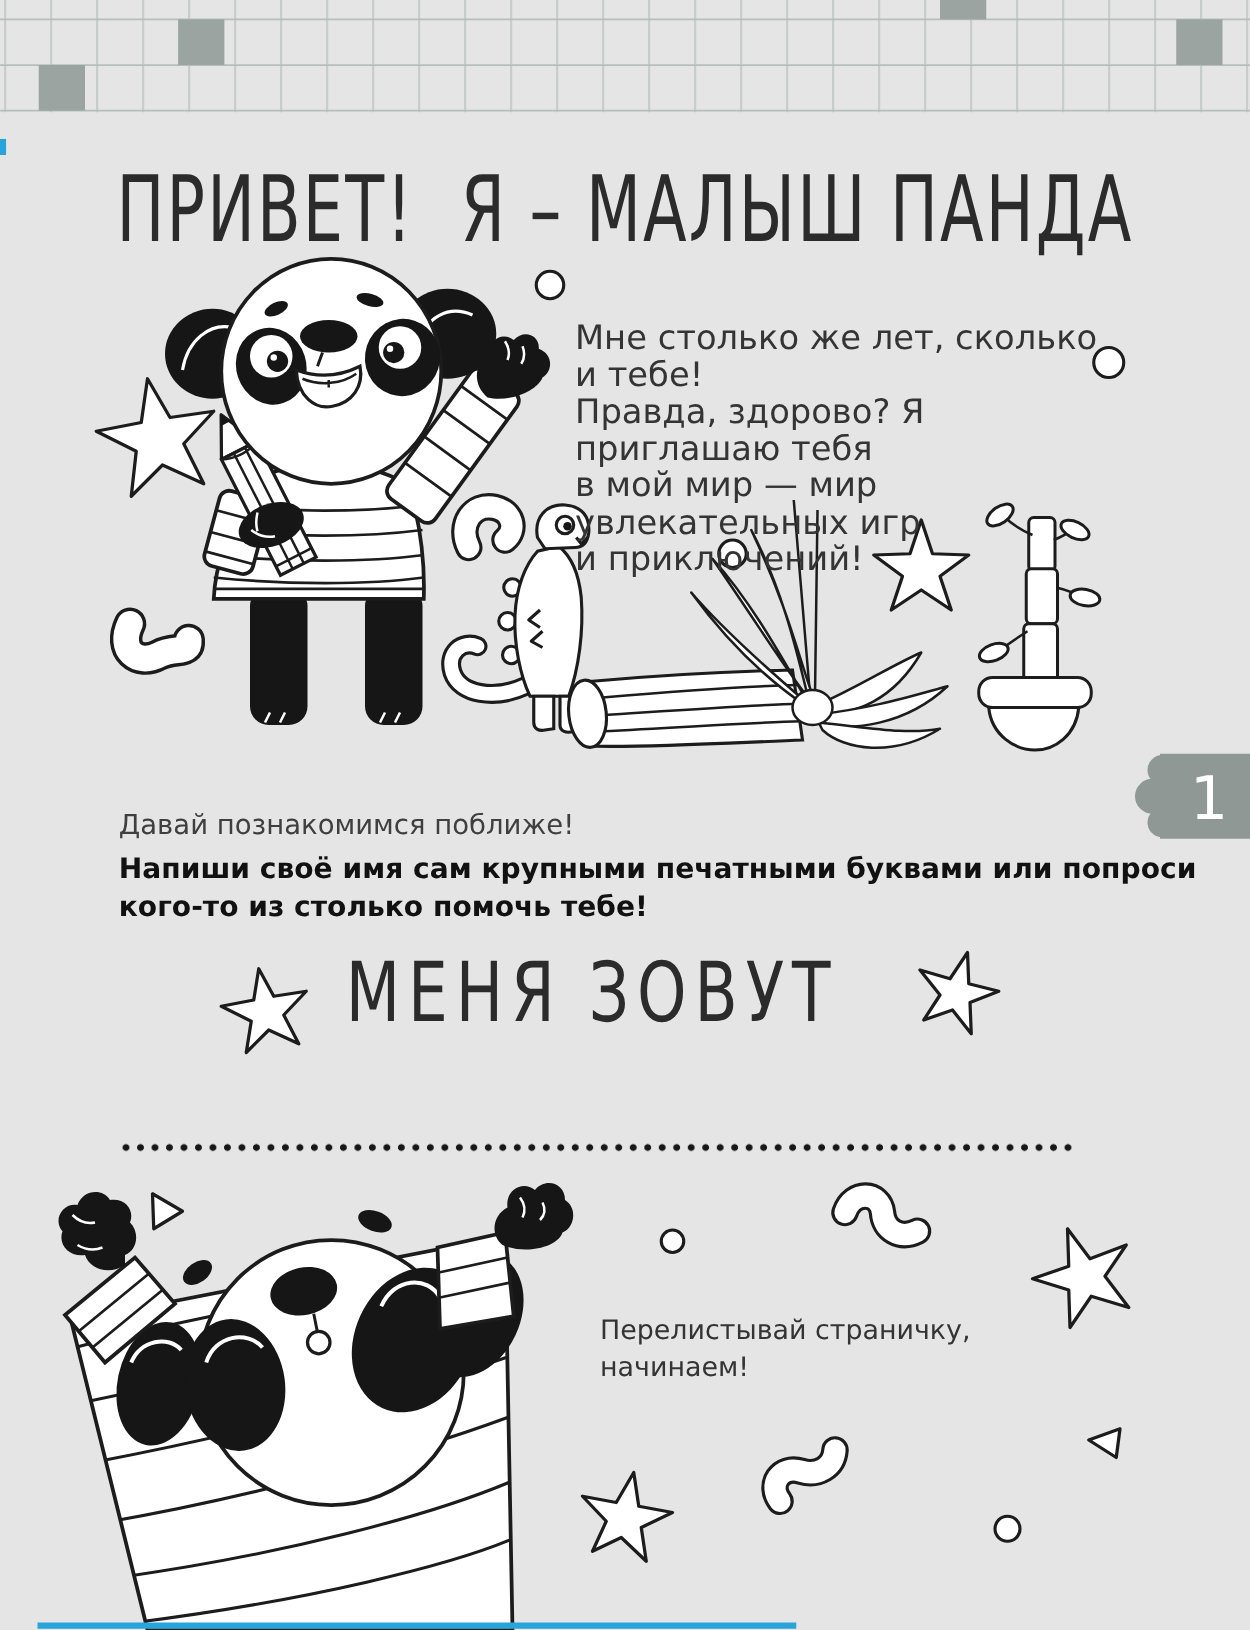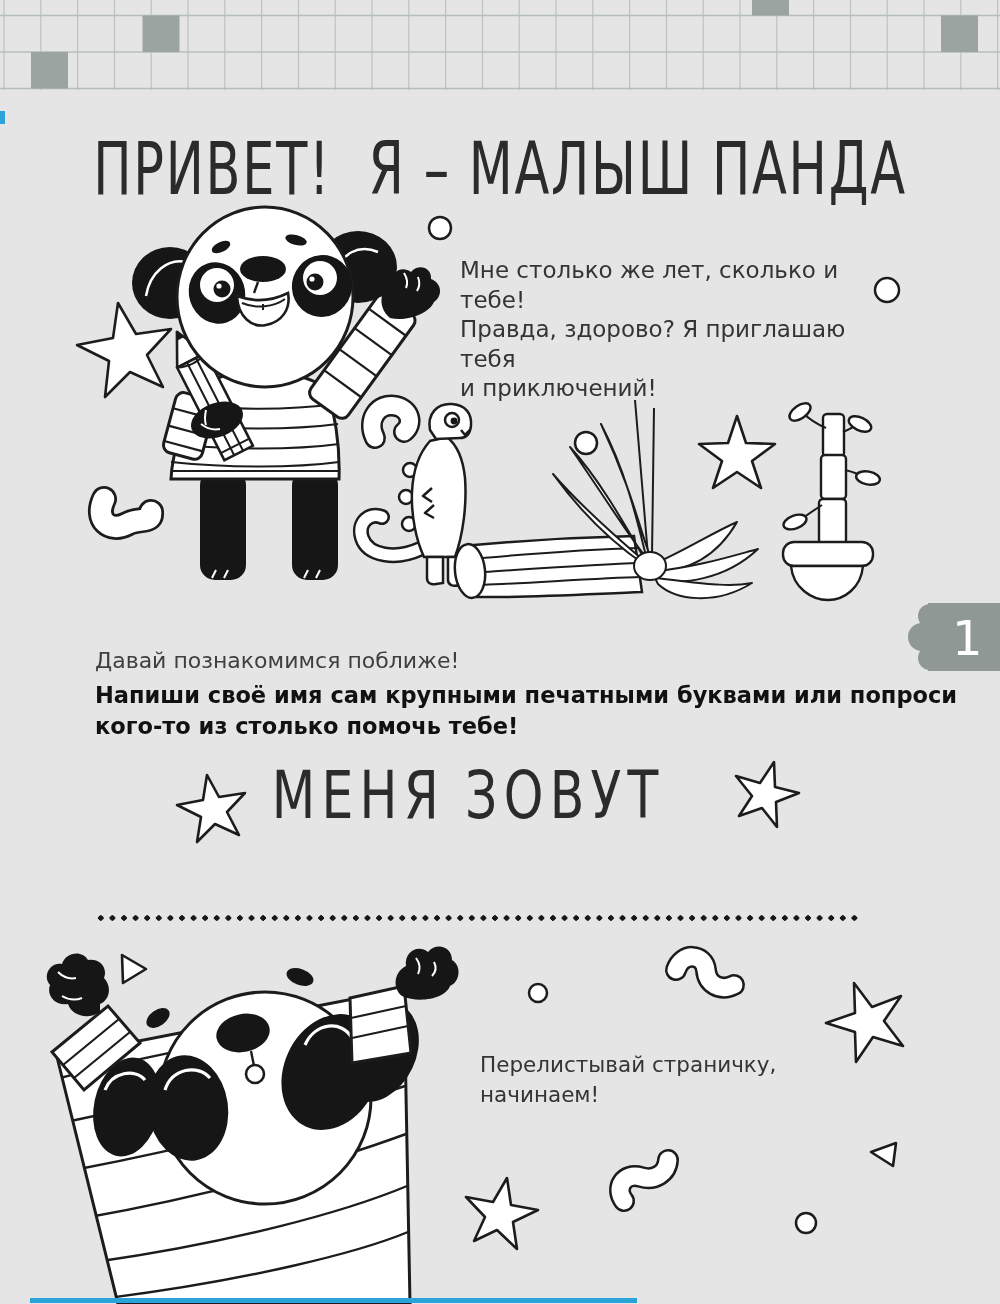--- a/index.html
+++ b/index.html
@@ -3,25 +3,25 @@
 <meta charset="utf-8">
 <style>
   html,body{margin:0;padding:0;background:#888;}
   .page{position:relative;width:1000px;height:1304px;margin:0 auto;background:#e5e5e5;overflow:hidden;
         font-family:"DejaVu Sans",sans-serif;color:#323232;}
   .abs{position:absolute;}
   
   .hand-title{top:126px;left:0;width:1000px;text-align:center;font-size:60px;font-weight:400;
       color:#2b2b2b;letter-spacing:2px;transform:scale(.85,1.22);transform-origin:50% 0;white-space:nowrap;}
   .hand-title .gap{display:inline-block;width:44px;}
-  .name-prompt{top:768px;left:272px;width:404px;display:flex;justify-content:flex-end;
+  .name-prompt{top:768px;left:272px;width:404px;display:flex;justify-content:center;
       font-size:56px;color:#2b2b2b;letter-spacing:7px;}
   .name-prompt span{display:inline-block;transform:scale(.9,1.18);transform-origin:50% 100%;}
   
-  .speech{top:256px;left:460px;width:430px;font-size:23px;line-height:29.5px;color:#343434;}
+  .speech{top:256px;left:460px;width:430px;font-size:27px;line-height:29.5px;color:#343434;}
   .acquaint{top:646px;left:95px;width:880px;font-size:22px;line-height:30px;}
   .acquaint .reg{color:#3f3f3f;margin-bottom:4px;}
   .acquaint .bold{font-weight:bold;color:#111;font-size:22.5px;line-height:30.5px;}
   .closing{top:1050px;left:480px;width:420px;font-size:21.5px;line-height:30px;color:#343434;}
   
   .dotline{top:915px;left:95px;width:767px;height:6px;
       background-image:radial-gradient(circle,#171717 2.5px,transparent 2.9px);
       background-size:11.6px 6px;background-repeat:repeat-x;}
   svg{display:block;}
   .bluedot{top:111px;left:0;width:5px;height:13px;}
@@ -186,20 +186,21 @@
       <circle cx="922" cy="637" r="14" fill="#8f9894"></circle>
       <circle cx="930" cy="658" r="12" fill="#8f9894"></circle>
       <rect x="928" y="603" width="72" height="68" fill="#8f9894"></rect>
       <text x="952" y="655" font-size="48" fill="#ffffff" font-family="DejaVu Sans, sans-serif">1</text>
     </g>
   </svg>
 
   <div class="abs speech">
     <div>Мне столько же лет, сколько и тебе!</div>
     <div>Правда, здорово? Я приглашаю тебя</div>
+    <div>в мой мир — мир увлекательных игр</div>
     <div>и приключений!</div>
   </div>
 
   <div class="abs acquaint">
     <div class="reg">Давай познакомимся поближе!</div>
     <div class="bold">Напиши своё имя сам крупными печатными буквами или попроси</div>
     <div class="bold">кого-то из столько помочь тебе!</div>
   </div>
 
   <svg class="abs" style="top:700px;left:0" width="1000" height="235" viewBox="0 700 1000 235">

